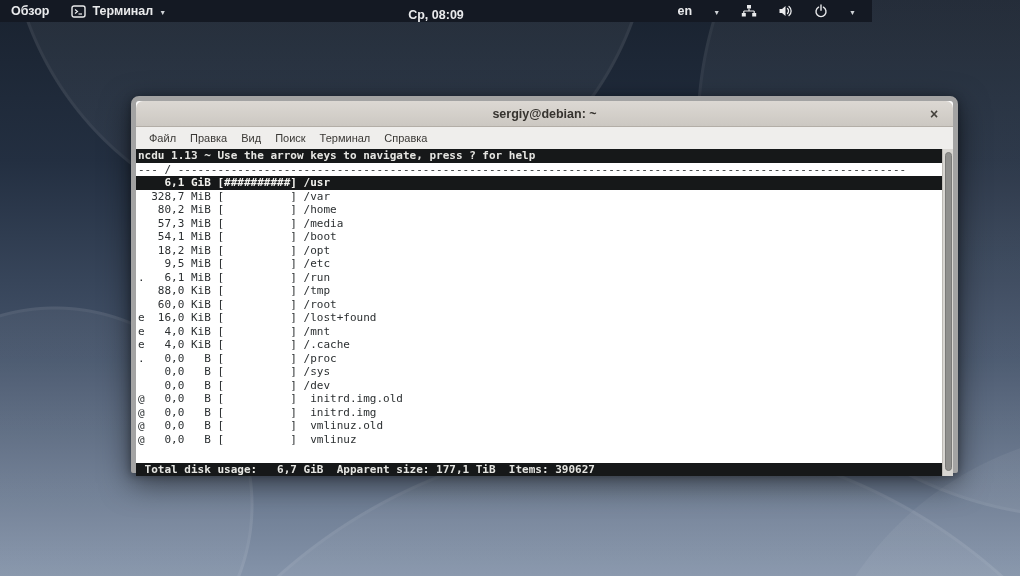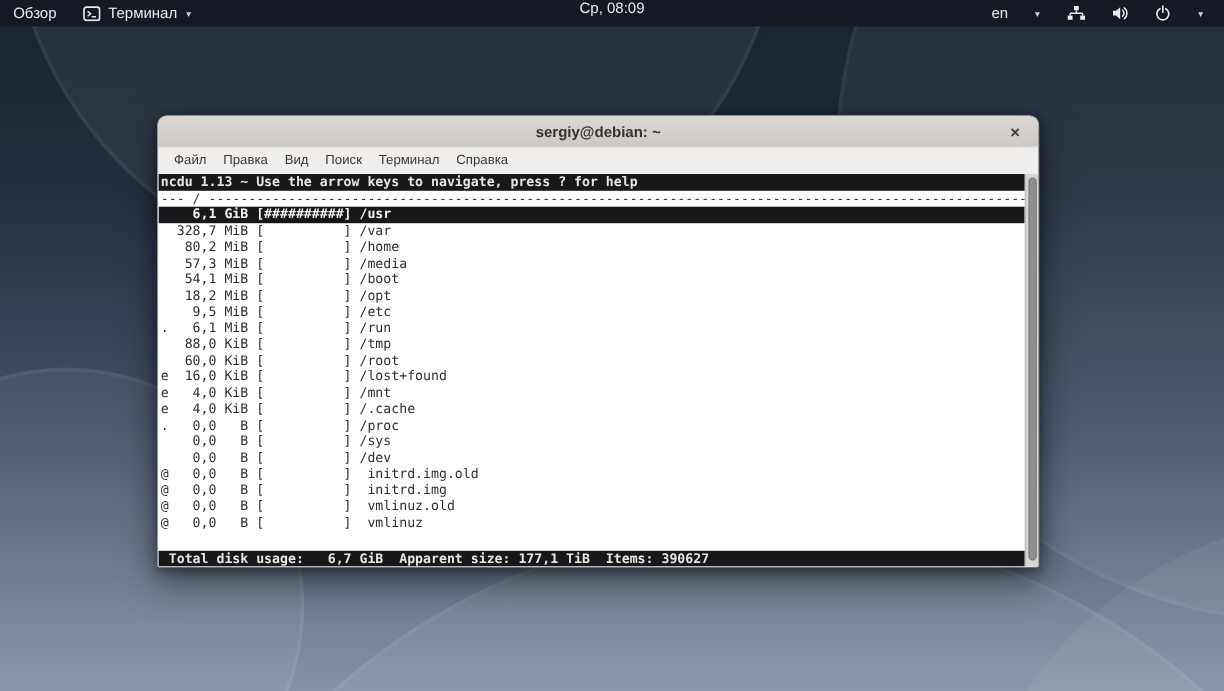--- a/index.html
+++ b/index.html
@@ -9,39 +9,39 @@
     background:
       radial-gradient(circle at 330px -90px, rgba(255,255,255,0.055) 0 320px, rgba(255,255,255,0.10) 321px 323px, transparent 324px),
       radial-gradient(circle at 1085px 130px, rgba(255,255,255,0.05) 0 385px, rgba(255,255,255,0.09) 386px 388px, transparent 389px),
       radial-gradient(circle at 55px 505px, rgba(255,255,255,0.05) 0 195px, rgba(255,255,255,0.10) 196px 198px, transparent 199px),
       radial-gradient(circle at 640px 980px, rgba(255,255,255,0.06) 0 540px, rgba(255,255,255,0.10) 541px 543px, transparent 544px),
       radial-gradient(circle at 1130px 760px, rgba(255,255,255,0.05) 0 330px, transparent 331px),
       linear-gradient(180deg,#19222f 0%,#232f41 28%,#44536a 62%,#8493a9 100%);
   }
   
   .topbar {
-    position:absolute; left:0; top:0; width:1020px; height:22px;
-    background:#141923; color:#e9eaec; display:flex; align-items:flex-start;
-    font-size:12.5px; font-weight:normal; z-index:5;
+    position:absolute; left:0; top:0; width:872px; height:22px;
+    background:#141923; color:#e9eaec; display:flex; align-items:flex-end;
+    font-size:12.5px; font-weight:bold; z-index:5;
   }
   .tb-left { display:flex; align-items:center; height:100%; }
   .tb-item { display:flex; align-items:center; gap:6px; height:100%; padding:0 11px;
     background:none; border:none; color:inherit; font:inherit; cursor:pointer; }
   .tb-center { position:absolute; left:0; right:0; text-align:center; pointer-events:none; }
   .tb-center span { pointer-events:auto; }
   .tb-right { position:absolute; right:8px; top:0; height:100%; display:flex; align-items:center; gap:21px; padding:0 8px; }
   .caret { font-size:7px; color:#cfd2d6; transform:translateY(1px); }
   .term-ic { display:inline-flex; }
   .tb-right svg, .term-ic svg { display:block; }
   
   .window {
-    position:absolute; left:131px; top:96px; width:735px; height:377px;
+    position:absolute; left:131px; top:96px; width:827px; height:377px;
     border-radius:8px 8px 2px 2px;
     box-shadow:0 10px 30px rgba(0,0,0,0.55), 0 2px 8px rgba(0,0,0,0.35);
-    background:#ffffff; border:1px solid #a3a3a3;
+    background:#ffffff; border:5px solid #a3a3a3;
   }
   .titlebar {
     height:26px; border-radius:7px 7px 0 0;
     background:linear-gradient(#dcd8d3,#ccc8c2);
     border-bottom:1px solid #b3aea7;
     display:flex; align-items:center; justify-content:center; position:relative;
   }
   .titlebar .title { font-size:12.5px; font-weight:bold; color:#36332f; }
   .close-btn {
     position:absolute; right:6px; top:0; height:100%; width:26px;

